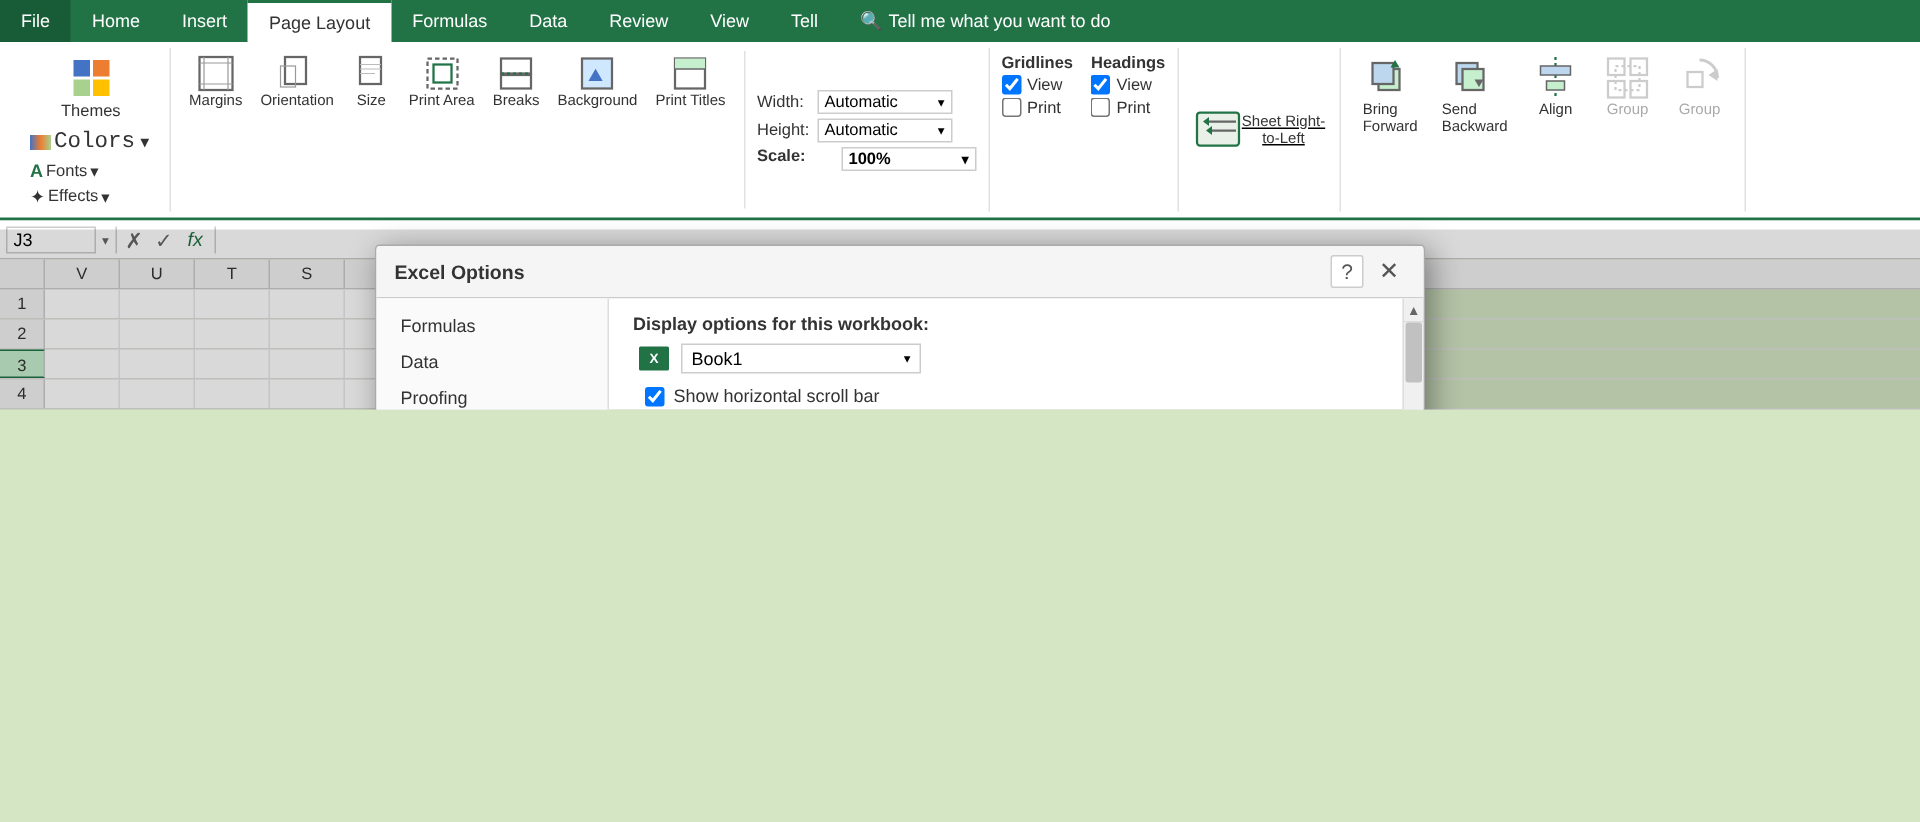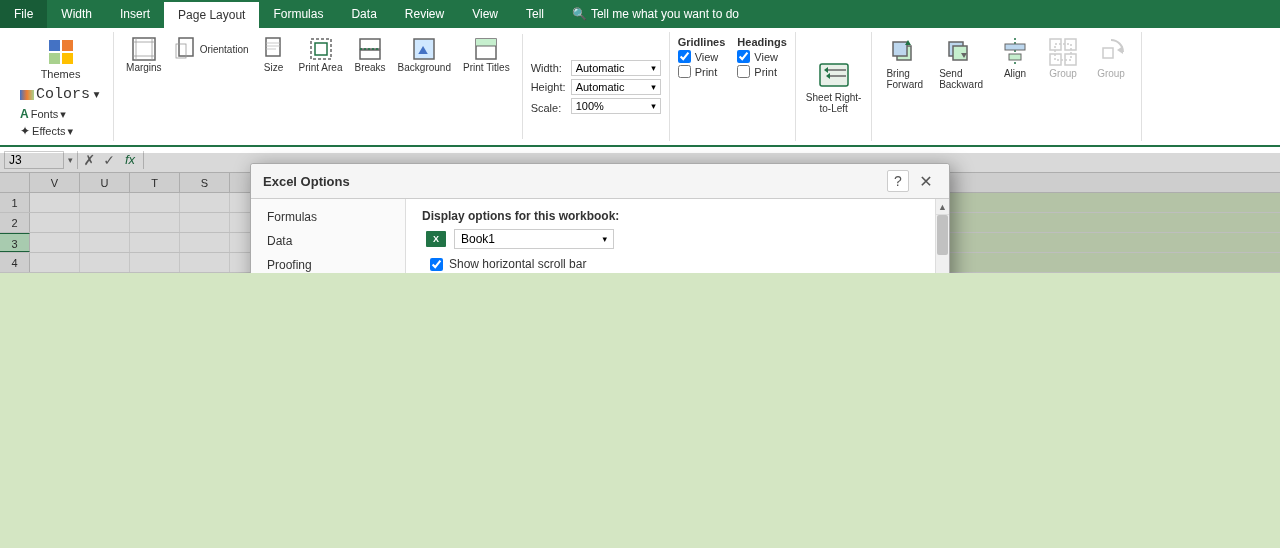--- a/index.html
+++ b/index.html
@@ -5,21 +5,21 @@
     * { box-sizing: border-box; margin: 0; padding: 0; }
     body { font-family: 'Segoe UI', Arial, sans-serif; font-size: 12px; background: #d4e6c3; overflow: hidden; }
   </style>
 </head>
 <body>
 
 <div>
 
   <div style="background:#217346; display:flex; align-items:stretch;">
     <div style="background:#185c37; color:white; padding:6px 14px; font-size:12px; cursor:pointer; display:flex; align-items:center;">File</div>
-    <div style="color:white; padding:6px 14px; font-size:12px; cursor:pointer; display:flex; align-items:center;">Width</div>
+    <div style="color:white; padding:6px 14px; font-size:12px; cursor:pointer; display:flex; align-items:center;">Home</div>
     <div style="color:white; padding:6px 14px; font-size:12px; cursor:pointer; display:flex; align-items:center;">Insert</div>
     <div style="background:white; color:#333; padding:6px 14px; font-size:12px; cursor:pointer; display:flex; align-items:center; border-top: 2px solid #217346;">Page Layout</div>
     <div style="color:white; padding:6px 14px; font-size:12px; cursor:pointer; display:flex; align-items:center;">Formulas</div>
     <div style="color:white; padding:6px 14px; font-size:12px; cursor:pointer; display:flex; align-items:center;">Data</div>
     <div style="color:white; padding:6px 14px; font-size:12px; cursor:pointer; display:flex; align-items:center;">Review</div>
     <div style="color:white; padding:6px 14px; font-size:12px; cursor:pointer; display:flex; align-items:center;">View</div>
     <div style="color:white; padding:6px 14px; font-size:12px; cursor:pointer; display:flex; align-items:center;">Tell</div>
     <div style="color:white; padding:6px 14px; font-size:12px; cursor:pointer; display:flex; align-items:center;">
       <span style="margin-right:4px;">🔍</span> Tell me what you want to do
     </div>
@@ -61,21 +61,21 @@
         <div style="display:flex; flex-direction:column; align-items:center; cursor:pointer; padding:2px 4px; font-size:10px; color:#333;">
           <svg width="26" height="26" viewBox="0 0 26 26">
               <rect x="2" y="2" width="22" height="22" fill="none" stroke="#666" stroke-width="1.5"></rect>
               <line x1="5" y1="2" x2="5" y2="24" stroke="#999" stroke-width="0.8"></line>
               <line x1="21" y1="2" x2="21" y2="24" stroke="#999" stroke-width="0.8"></line>
               <line x1="2" y1="6" x2="24" y2="6" stroke="#999" stroke-width="0.8"></line>
               <line x1="2" y1="20" x2="24" y2="20" stroke="#999" stroke-width="0.8"></line>
             </svg>
           <span>Margins</span>
         </div>
-        <div style="display:flex; flex-direction:row; align-items:center; cursor:pointer; padding:2px 4px; font-size:10px; color:#333;">
+        <div style="display:flex; flex-direction:column; align-items:center; cursor:pointer; padding:2px 4px; font-size:10px; color:#333;">
           <svg width="26" height="26" viewBox="0 0 26 26">
               <rect x="5" y="2" width="14" height="18" fill="none" stroke="#666" stroke-width="1.5"></rect>
               <rect x="2" y="8" width="10" height="14" fill="none" stroke="#999" stroke-width="0.8"></rect>
             </svg>
           <span>Orientation</span>
         </div>
         <div style="display:flex; flex-direction:column; align-items:center; cursor:pointer; padding:2px 4px; font-size:10px; color:#333;">
           <svg width="26" height="26" viewBox="0 0 26 26">
               <rect x="5" y="2" width="14" height="18" fill="none" stroke="#666" stroke-width="1.5"></rect>
               <line x1="5" y1="7" x2="19" y2="7" stroke="#bbb" stroke-width="0.8"></line>
@@ -125,21 +125,21 @@
             <span style="margin-left:auto; font-size:9px;">▾</span>
           </div>
         </div>
         <div style="display:flex; align-items:center; gap:4px; font-size:11px;">
           <span style="color:#333; width:36px;">Height:</span>
           <div style="border:1px solid #ccc; padding:1px 4px; font-size:11px; display:flex; align-items:center; gap:2px; cursor:pointer; background:white; min-width:90px;">
             <span>Automatic</span>
             <span style="margin-left:auto; font-size:9px;">▾</span>
           </div>
         </div>
-        <div style="display:flex; align-items:flex-end; gap:4px; font-size:11px;">
+        <div style="display:flex; align-items:flex-start; gap:20px; font-size:11px;font-weight:bold;">
           <span style="color:#333; width:36px;">Scale:</span>
           <div style="border:1px solid #ccc; padding:1px 4px; font-size:11px; display:flex; align-items:center; gap:2px; cursor:pointer; background:white; min-width:90px;">
             <span>100%</span>
             <span style="margin-left:auto; font-size:9px;">▾</span>
           </div>
         </div>
       </div>
       <div style="position:absolute; bottom:4px; font-size:10px; color:#555; white-space:nowrap;"></div>
     </div>
 
@@ -161,21 +161,21 @@
           <input type="checkbox" checked="" style="cursor: pointer;">
           <label style="font-size:11px; color:#333; cursor:pointer;">View</label>
         </div>
         <div style="display:flex; align-items:center; gap:4px; cursor:pointer;">
           <input type="checkbox" style="cursor: pointer;">
           <label style="font-size:11px; color:#333; cursor:pointer;">Print</label>
         </div>
       </div>
     </div>
 
-    <div style="display:flex; flex-direction:column; align-items:center; justify-content:center; padding:2px 10px; border-right:1px solid #e0e0e0; cursor:pointer;">
+    <div style="display:flex; flex-direction:row; align-items:center; justify-content:center; padding:2px 10px; border-right:1px solid #e0e0e0; cursor:pointer;text-decoration:underline;">
       <svg width="32" height="32" viewBox="0 0 32 32">
         <rect x="2" y="4" width="28" height="22" rx="2" fill="#e8f0e8" stroke="#217346" stroke-width="1.5"></rect>
         <line x1="28" y1="10" x2="8" y2="10" stroke="#666" stroke-width="1.5"></line>
         <line x1="28" y1="16" x2="10" y2="16" stroke="#666" stroke-width="1.5"></line>
         <polygon points="6,10 10,7 10,13" fill="#217346"></polygon>
         <polygon points="8,16 12,13 12,19" fill="#217346"></polygon>
       </svg>
       <span style="font-size:10px; color:#333; text-align:center; white-space:nowrap;">Sheet Right-<br>to-Left</span>
     </div>
 

